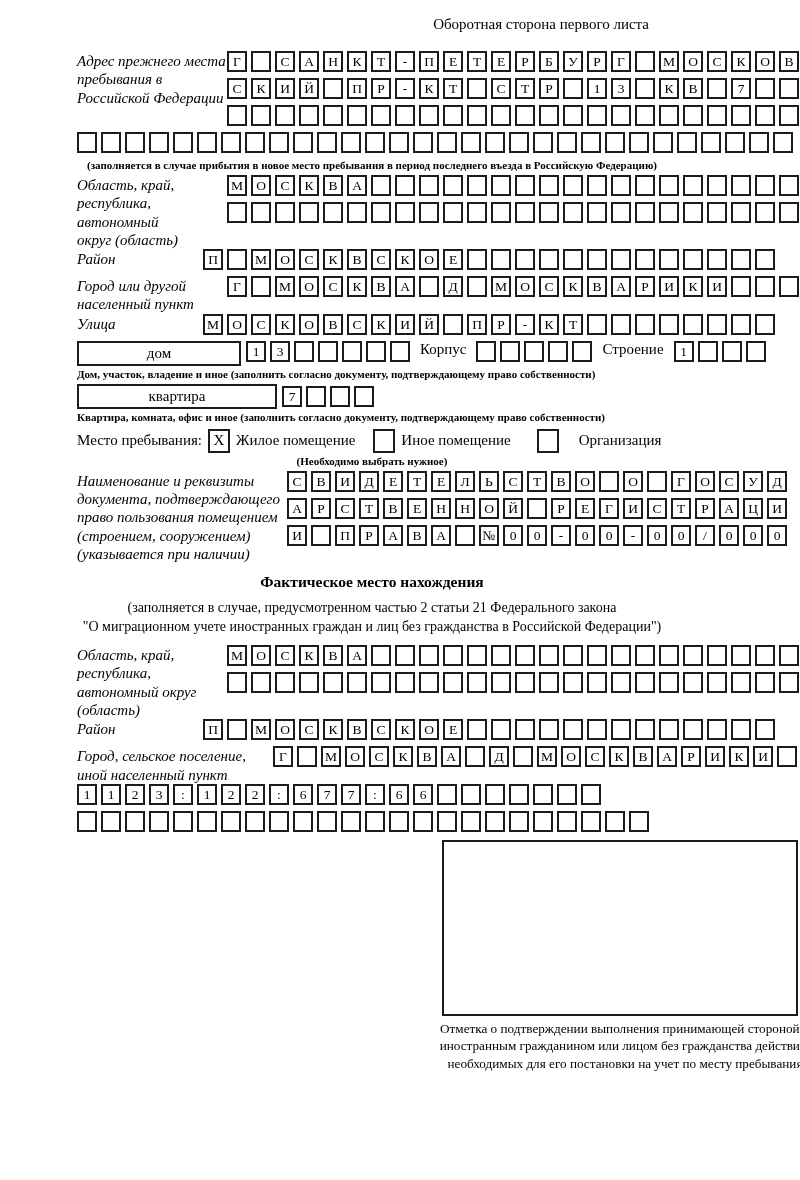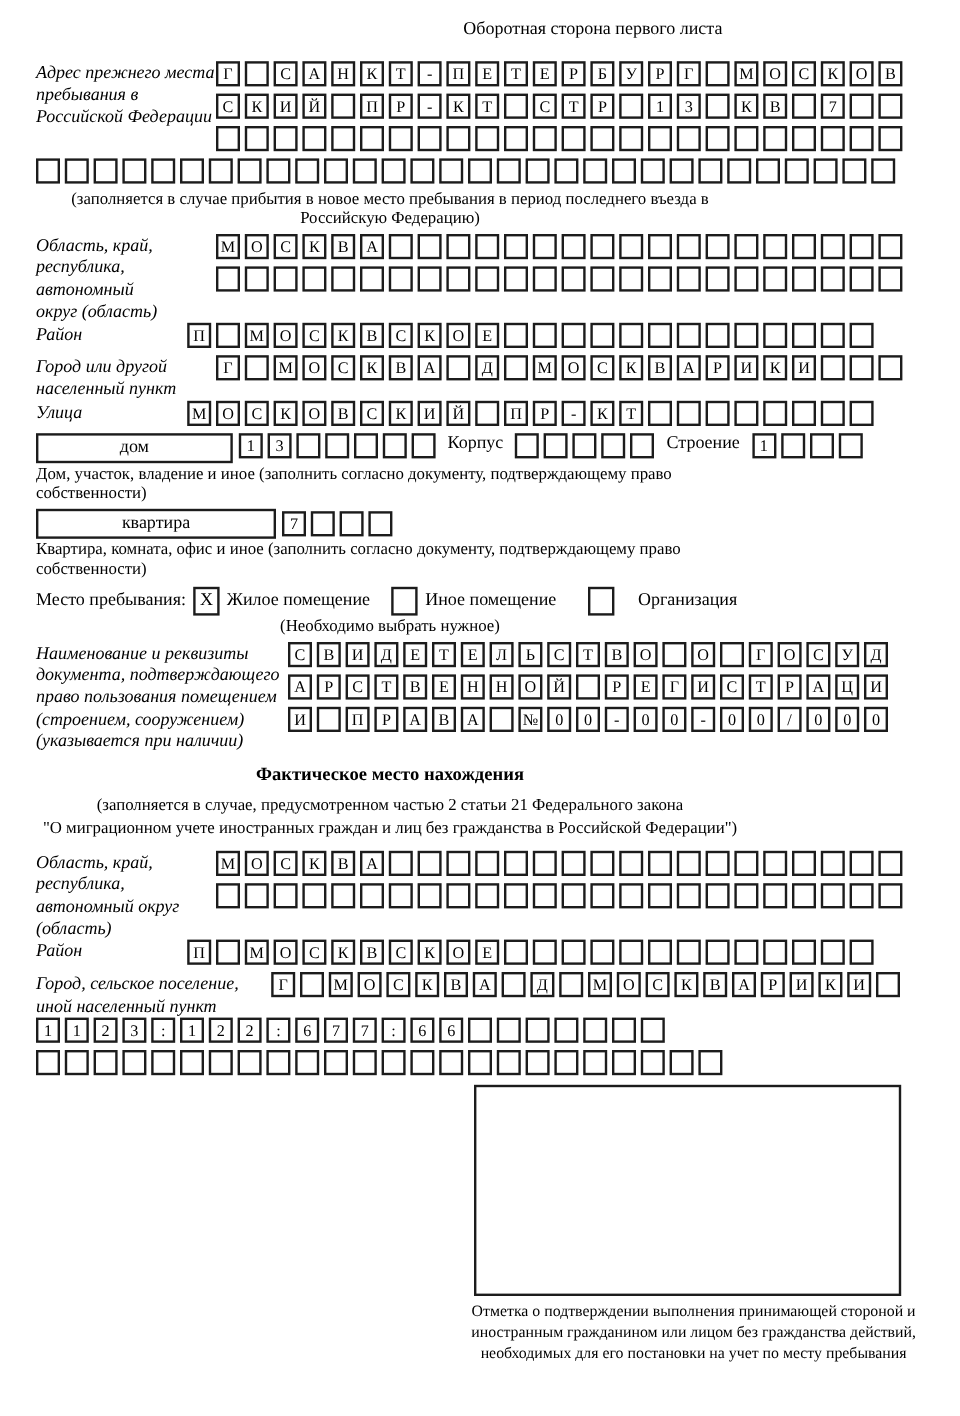--- a/index.html
+++ b/index.html
@@ -1,30 +1,30 @@
 <!DOCTYPE html>
 <html><head>
 <meta charset="utf-8">
 <style>
   html,body{margin:0;padding:0;background:#fff;color:#000;}
   body{width:800px;height:1180px;overflow:hidden;
        font-family:"Liberation Serif","DejaVu Serif",serif;font-size:15px;}
-  .page{padding:8px 64px 0 30px;box-sizing:border-box;width:684px;}
+  .page{padding:8px 64px 0 30px;box-sizing:border-box;width:684px;margin-left:47px;}
   .hdr{text-align:right;padding-right:18px;margin-top:8px;}
   
   .cellrow{display:flex;margin-bottom:6px;}
   .cell{box-sizing:border-box;flex:none;width:20px;height:21px;margin-right:4px;
         border:2px solid #1c1c1c;display:flex;align-items:center;justify-content:center;
         font-size:13.5px;line-height:1;}
   
   .frow{display:flex;align-items:flex-start;}
   .flabel{flex:none;line-height:1.22;padding-top:1px;font-style:italic;}
   .w150{width:150px;} .w126{width:126px;} .w118{width:118px;margin-right:32px;}
   .w210{width:210px;} .w196{width:196px;}
-  .caption{font-size:14px;text-align:center;margin:1px 0 4px 0;}
+  .caption{font-size:11px;text-align:center;margin:1px 0 4px 0;font-weight:bold;}
   .sect-title{font-weight:bold;text-align:center;font-size:15.5px;margin:4px 0 8px 0;}
   .labelbox{box-sizing:border-box;border:2px solid #1c1c1c;height:25px;flex:none;
             display:flex;align-items:center;justify-content:center;font-size:15px;margin-right:5px;}
   .inline-lbl{margin:0 10px 0 6px;padding-top:3px;}
   .chk{box-sizing:border-box;flex:none;width:22px;height:24px;border:2px solid #1c1c1c;
        display:flex;align-items:center;justify-content:center;font-size:15px;margin:0 6px;}
   .stayrow{display:flex;align-items:center;margin:6px 0 2px 0;}
   .stamp-box{box-sizing:border-box;border:2px solid #1c1c1c;width:356px;height:176px;
              margin-left:365px;margin-top:2px;}
   .stamp-note{width:400px;margin-left:348px;text-align:center;font-size:13.2px;

